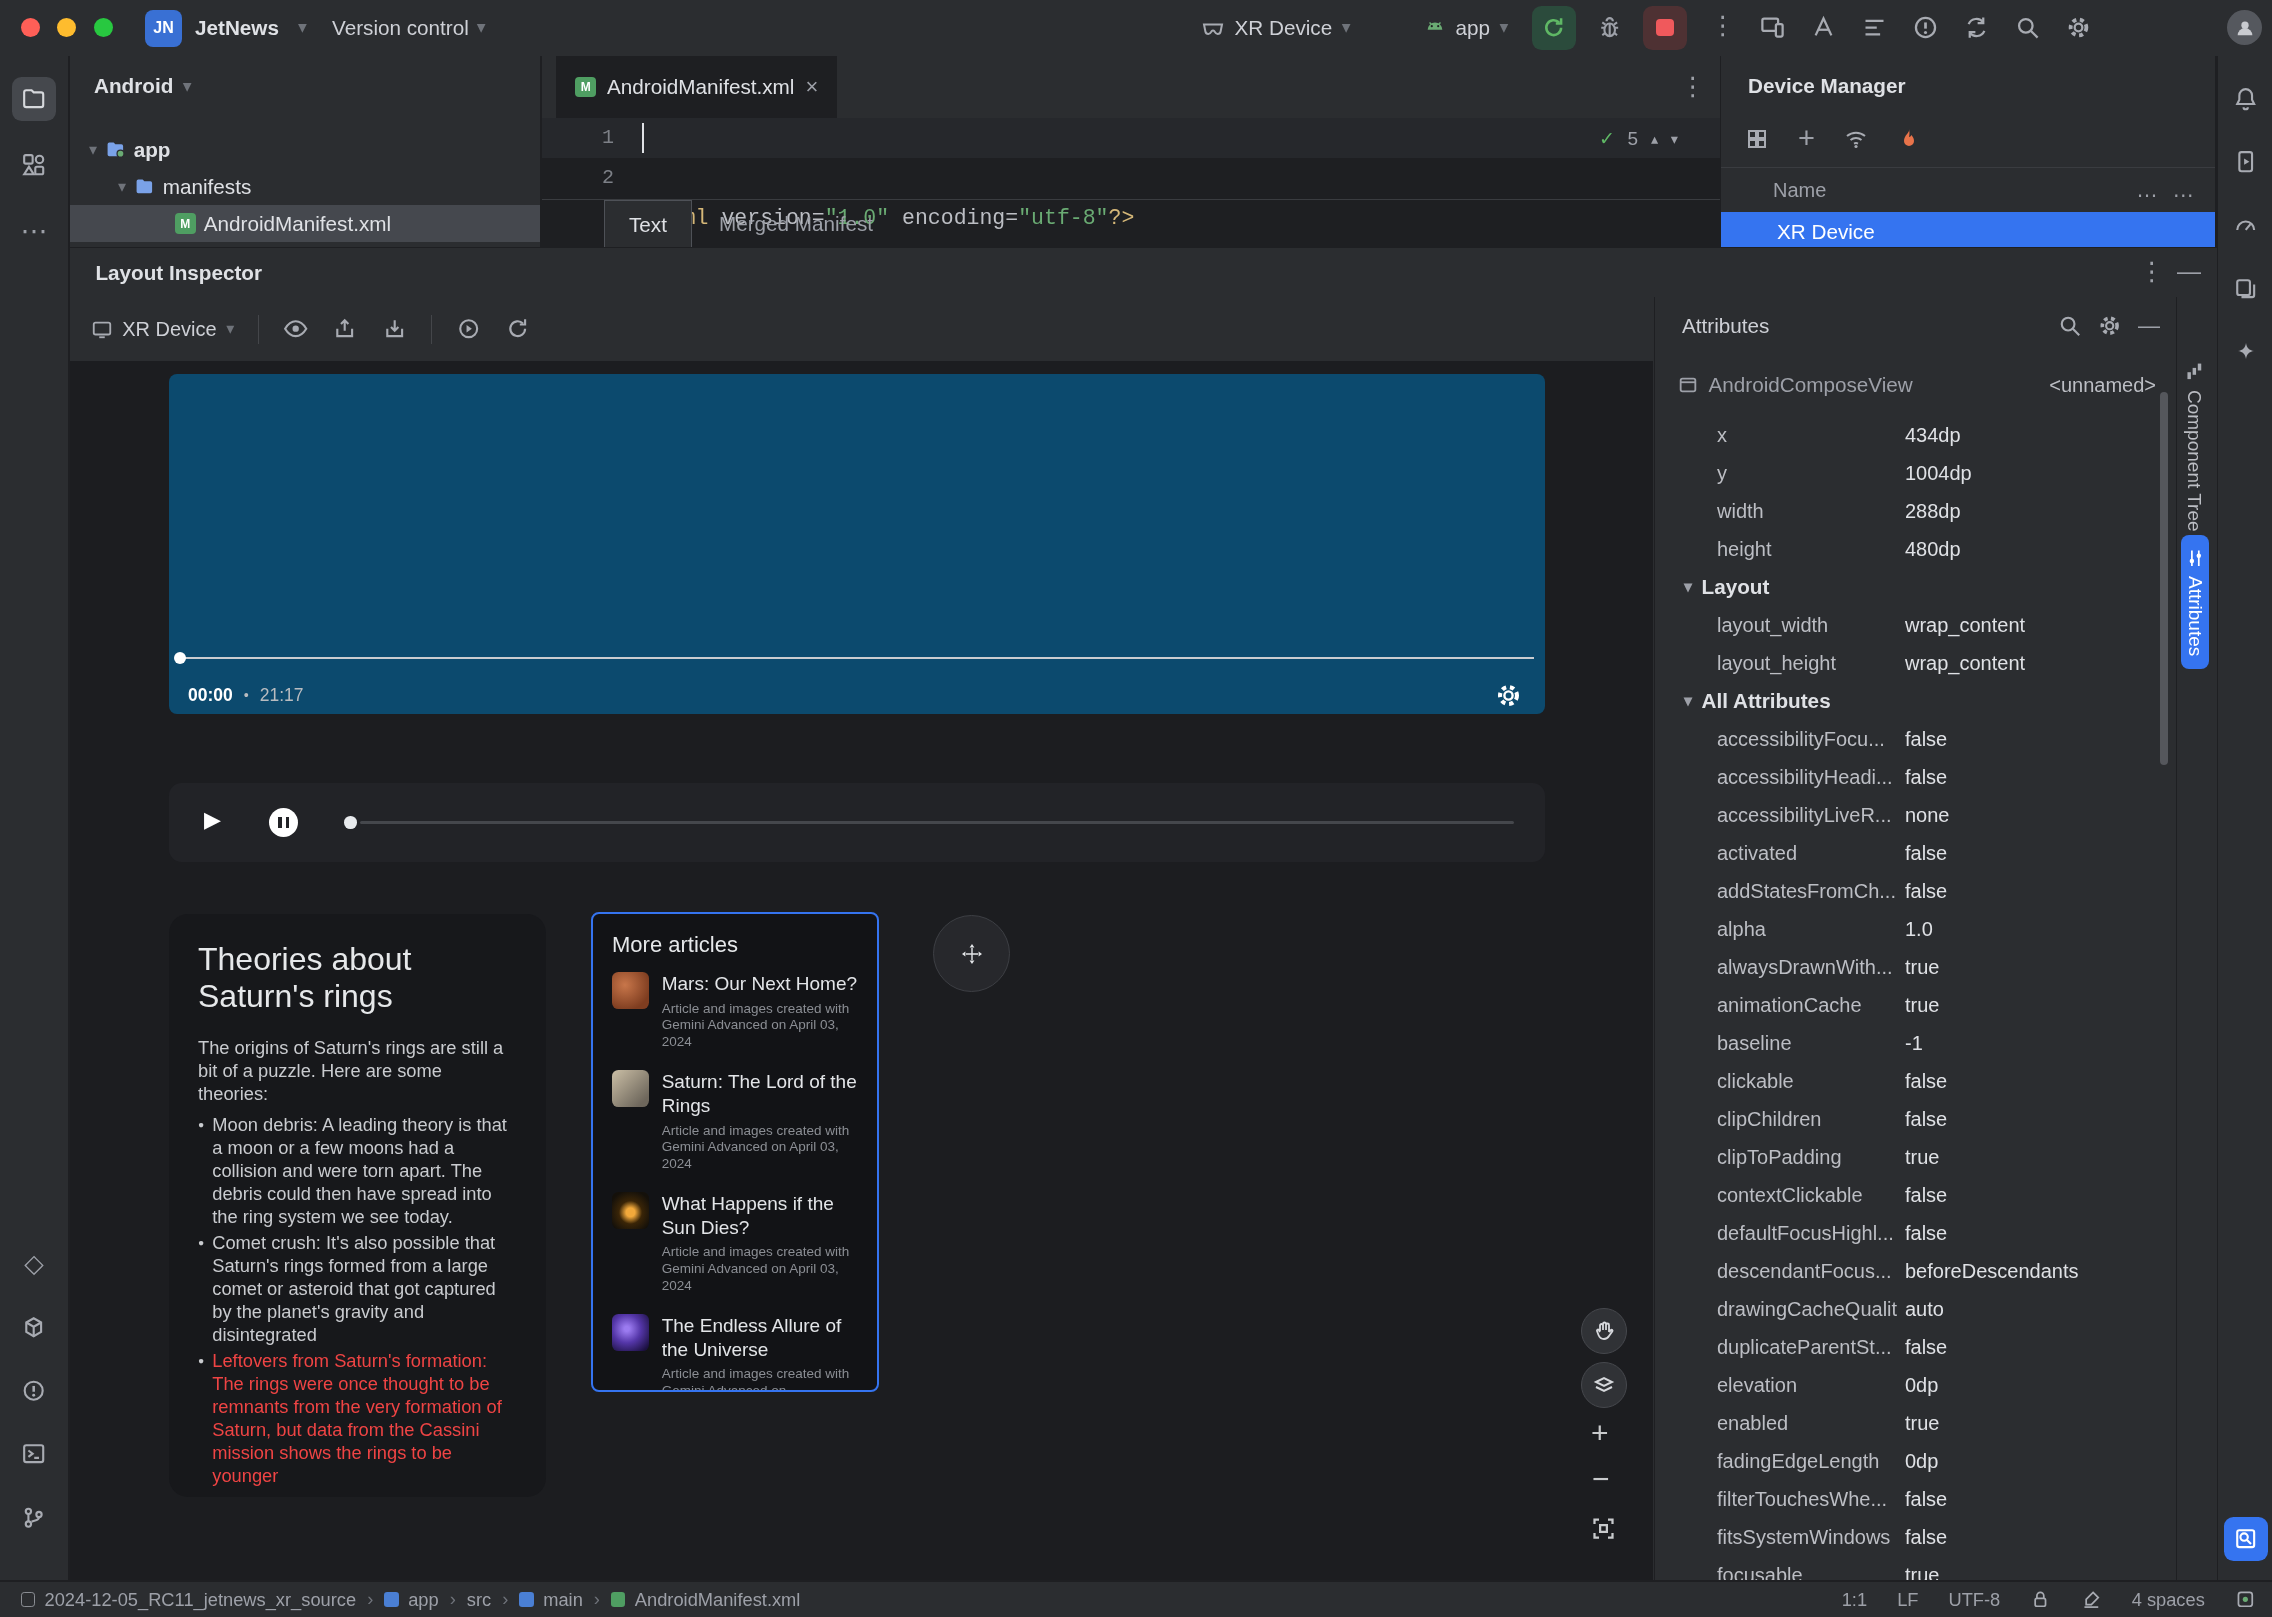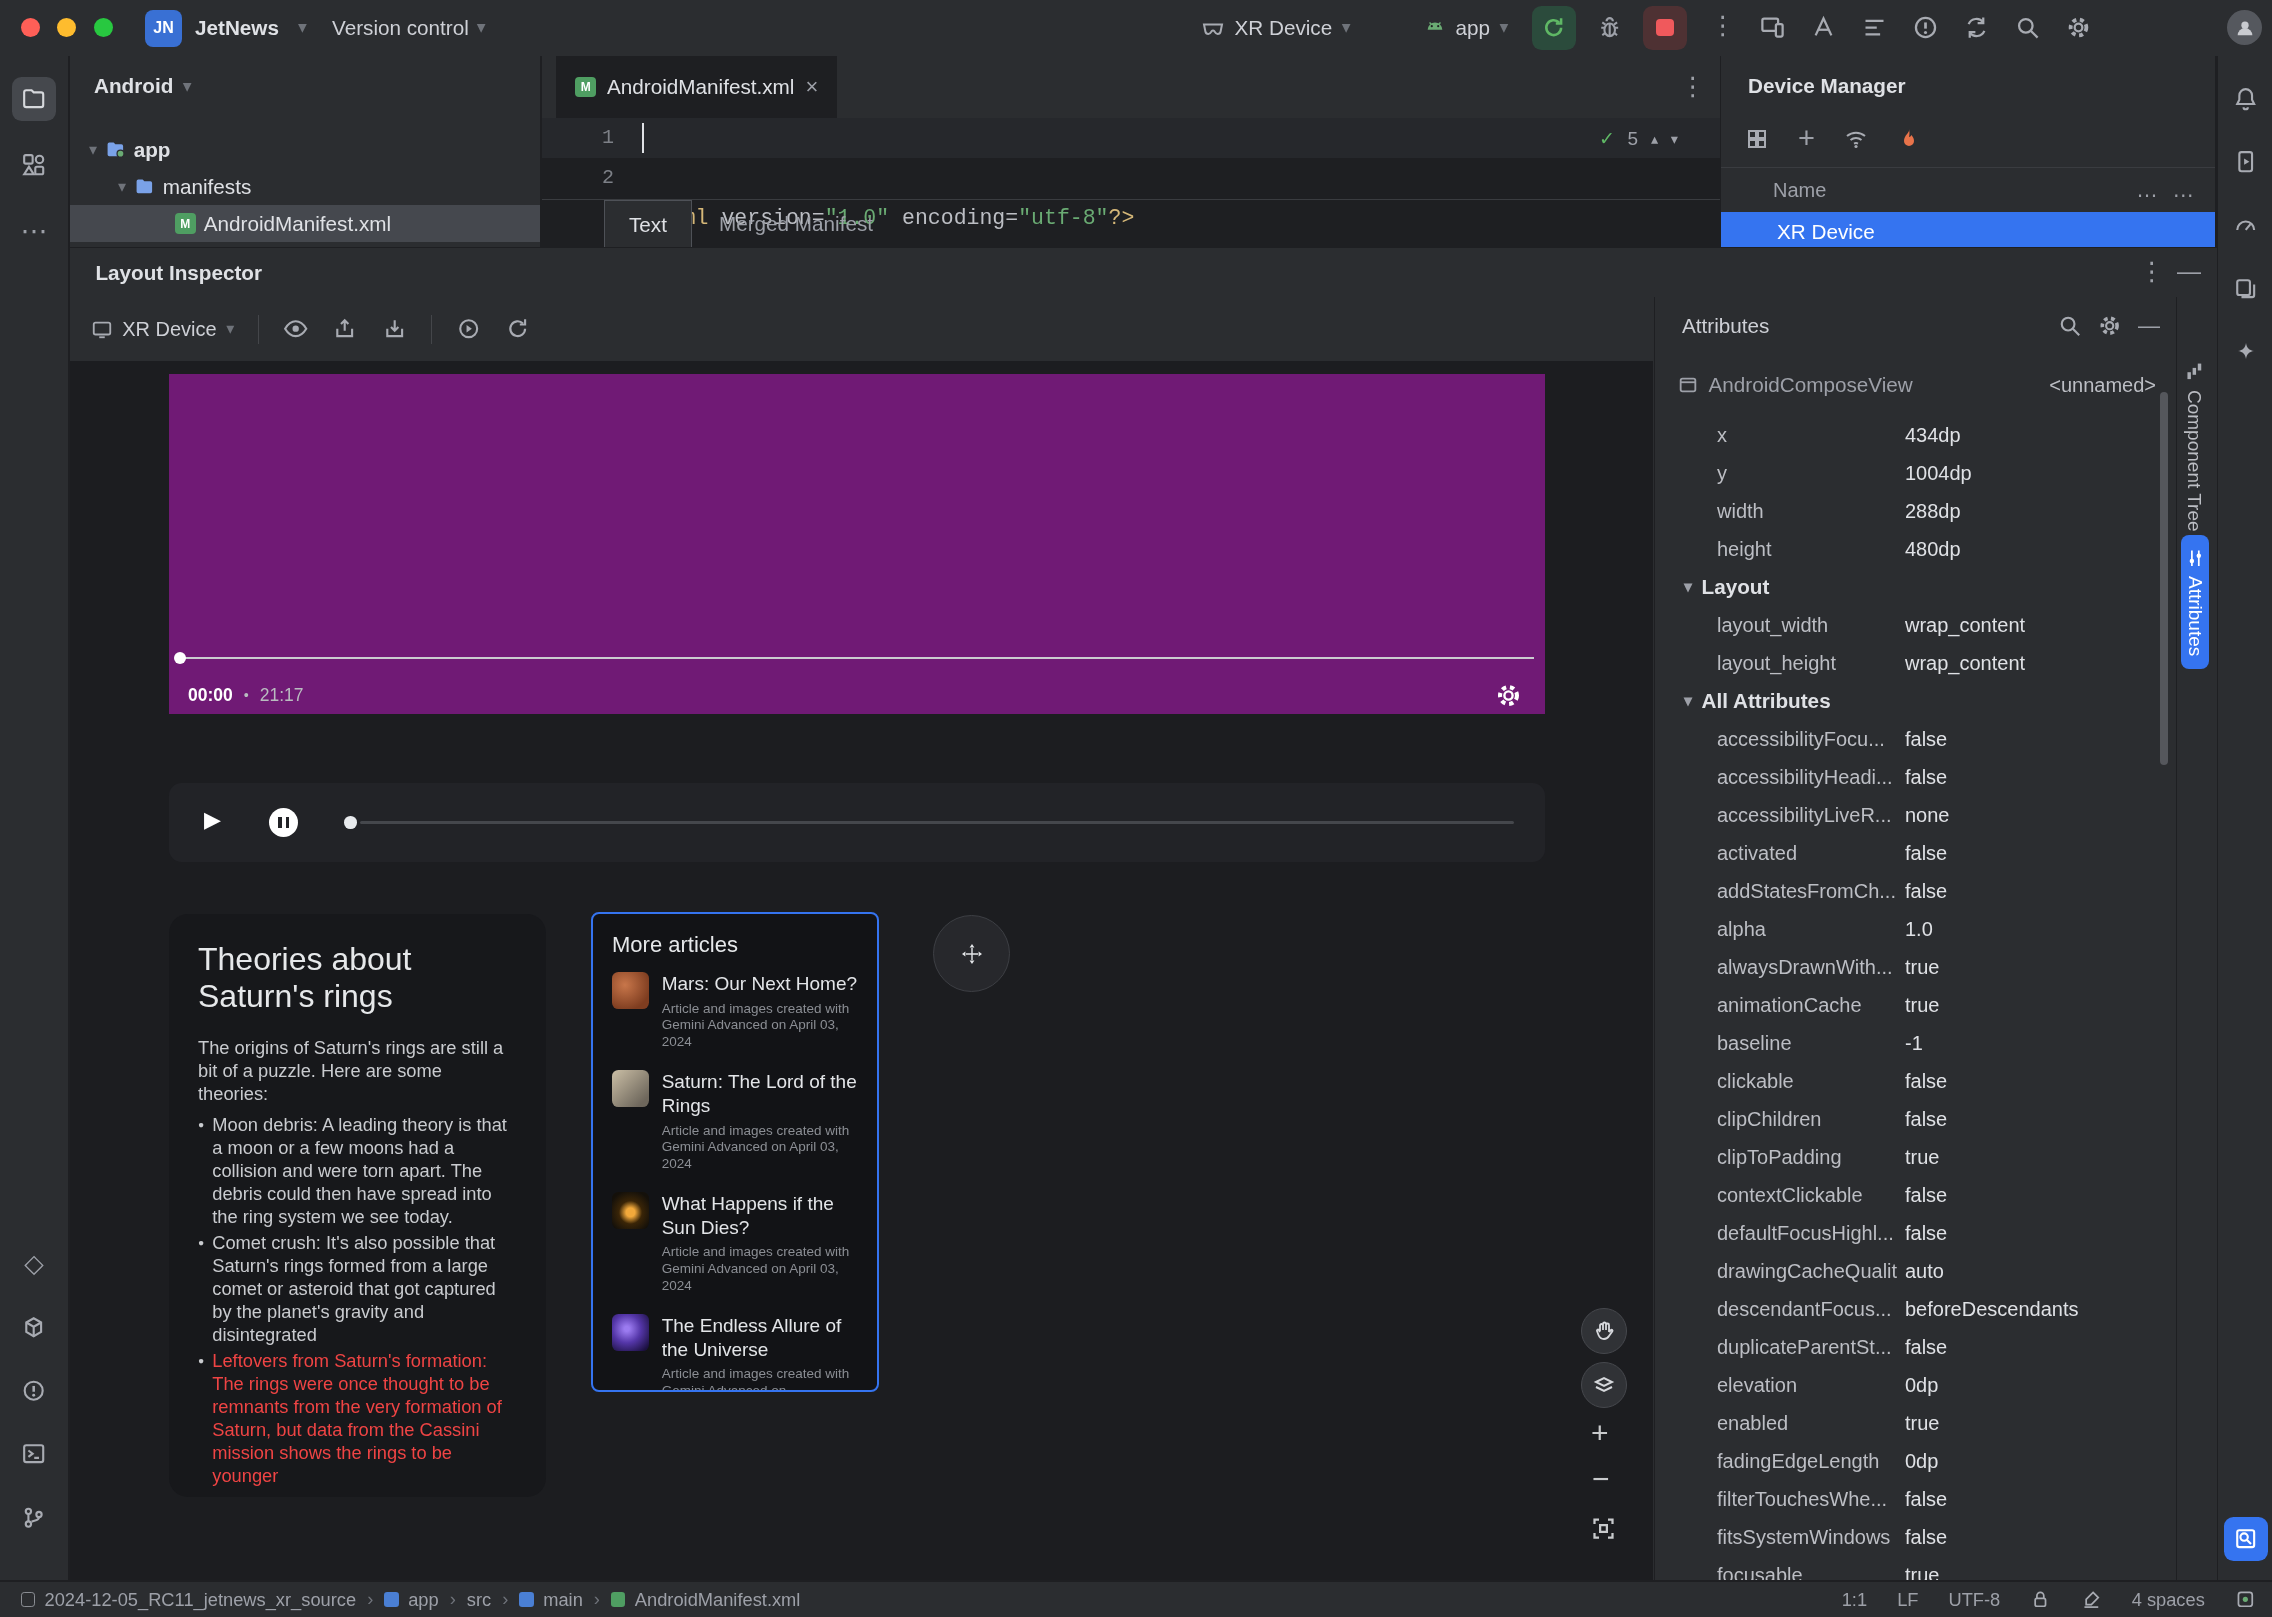--- a/index.html
+++ b/index.html
@@ -383,21 +383,21 @@
       <span class="ic" style="width:25.4px;height:25.4px;">
         <svg viewBox="0 0 24 24">
             <path d="M19 12a7 7 0 1 1-2-4.9" fill="none" stroke="currentColor" stroke-width="2"></path>
             <path d="M19 3v5h-5" fill="none" stroke="currentColor" stroke-width="2"></path>
           </svg>
       </span>
     </div>
 
     <div class="abs" style="left:0;top:113px;width:1583px;height:1219px;background:#1c1d20;overflow:hidden;">
 
-      <div class="abs" style="left:99px;top:12.7px;width:1376px;height:340px;background:#701a75;border-radius:0;">
+      <div class="abs" style="left:99px;top:12.7px;width:1376px;height:340px;background:#0c4a6e;border-radius:8px;">
         <div class="abs" style="left:11px;top:283px;width:1354px;height:2.4px;background:#caccd0;"></div>
         <span class="abs dot" style="left:4.8px;top:278px;width:12.7px;height:12.7px;background:#fff;"></span>
         <div class="abs flex" style="left:19px;top:311px;gap:11px;">
           <span class="bold" style="font-size:17.5px;color:#fff;">00:00</span>
           <span class="glyph" style="font-size:14.3px;color:#b9bcc0;">•</span>
           <span style="font-size:17.5px;color:#b9bcc0;">21:17</span>
         </div>
         <span class="abs ic" style="left:1325px;top:307px;width:29px;height:29px;color:#fff;">
           <svg viewBox="0 0 24 24">
               <circle cx="12" cy="12" r="7" fill="none" stroke="currentColor" stroke-width="3.4" stroke-dasharray="3.6 3.2"></circle>
@@ -660,27 +660,27 @@
               <span class="aname">contextClickable</span>
               <span class="aval">false</span>
             </div>
 
             <div class="arow">
               <span class="aname">defaultFocusHighl...</span>
               <span class="aval">false</span>
             </div>
 
             <div class="arow">
+              <span class="aname">descendantFocus...</span>
+              <span class="aval">beforeDescendants</span>
+            </div>
+
+            <div class="arow">
               <span class="aname">drawingCacheQualit</span>
               <span class="aval">auto</span>
-            </div>
-
-            <div class="arow">
-              <span class="aname">descendantFocus...</span>
-              <span class="aval">beforeDescendants</span>
             </div>
 
             <div class="arow">
               <span class="aname">duplicateParentSt...</span>
               <span class="aval">false</span>
             </div>
 
             <div class="arow">
               <span class="aname">elevation</span>
               <span class="aval">0dp</span>

